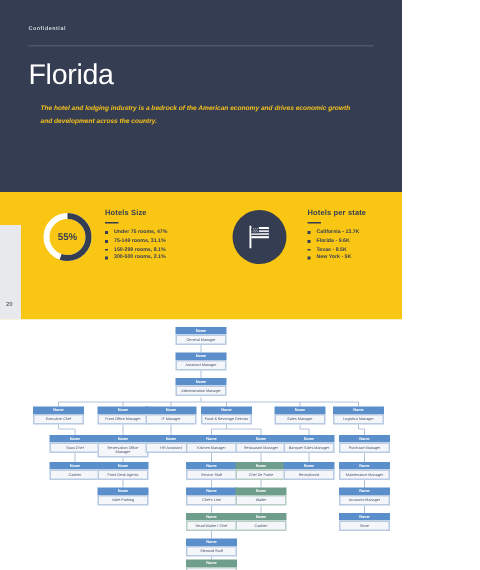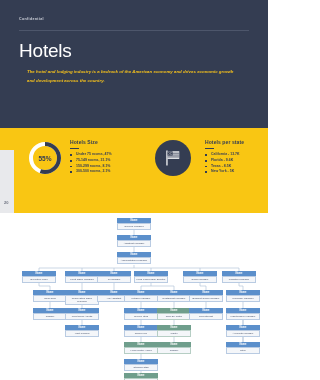--- a/index.html
+++ b/index.html
@@ -100,21 +100,21 @@
   .node.blue .bd { border:.5px solid #b9cbe2; }
   .node.green .hd { background:#6f9e8c; }
   .node.green .bd { border:.5px solid #b6cec4; }
 </style>
 </head>
 <body>
 
 <div class="hero">
   <div class="confidential">Confidential</div>
   <div class="hero-rule"></div>
-  <div class="hero-title">Hotels</div>
+  <div class="hero-title">Florida</div>
   <div class="hero-sub">The hotel and lodging industry is a bedrock of the American economy and drives economic growth and development across the country.</div>
 </div>
 
 <div class="band"></div>
 <div class="leftmargin"></div>
 <div class="pagenum">20</div>
 
 <div class="donut">
   <svg width="36" height="36" viewBox="0 0 36 36">
     <circle cx="18" cy="18" r="14" fill="none" stroke="#ffffff" stroke-width="4"></circle>

